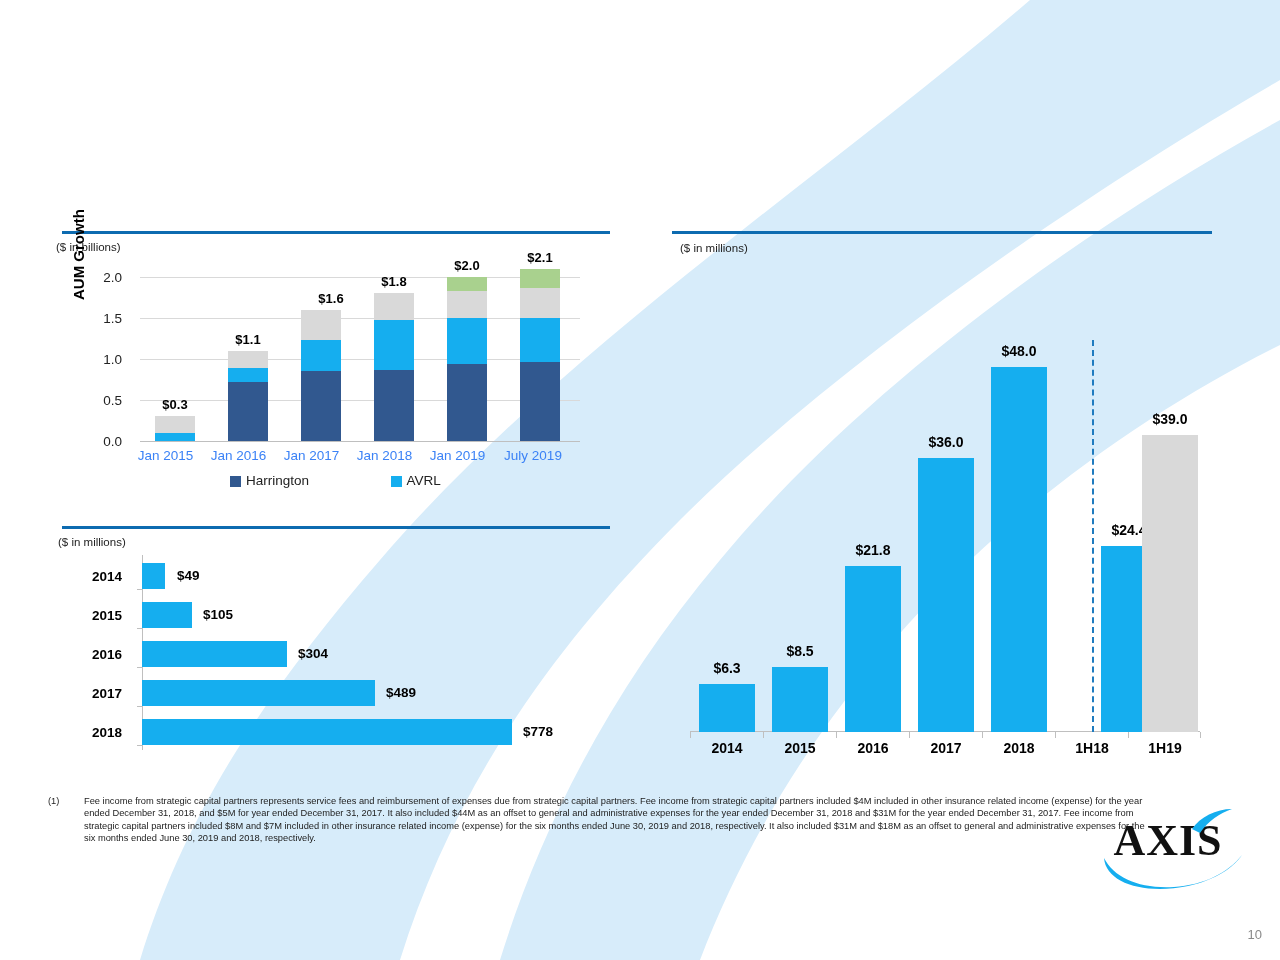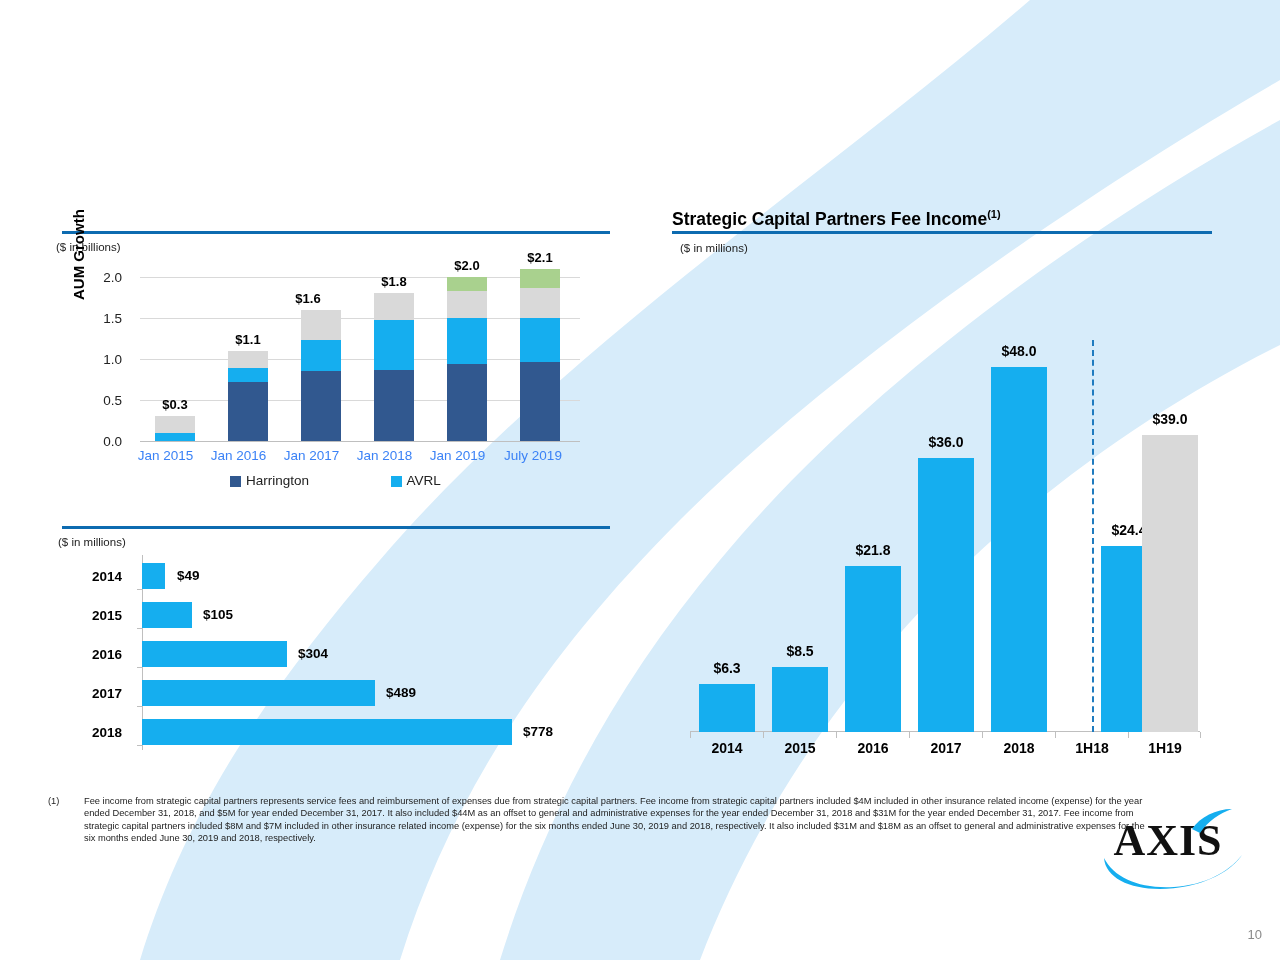--- a/index.html
+++ b/index.html
@@ -120,21 +120,21 @@
         <div class="seg avrl" style="bottom:59px; height:14px;"></div>
         <div class="seg harrington" style="bottom:0; height:59px;"></div>
       </div>
       <div class="bar-label" style="left:68px; top:84px; width:80px;">$1.1</div>
 
       <div class="stackbar" style="left:161px; height:131px;">
         <div class="seg grey" style="bottom:101px; height:30px;"></div>
         <div class="seg avrl" style="bottom:70px; height:31px;"></div>
         <div class="seg harrington" style="bottom:0; height:70px;"></div>
       </div>
-      <div class="bar-label" style="left:128px; top:43px; width:80px;">$1.6</div>
+      <div class="bar-label" style="left:151px; top:43px; width:80px;">$1.6</div>
 
       <div class="stackbar" style="left:234px; height:148px;">
         <div class="seg grey" style="bottom:121px; height:27px;"></div>
         <div class="seg avrl" style="bottom:71px; height:50px;"></div>
         <div class="seg harrington" style="bottom:0; height:71px;"></div>
       </div>
       <div class="bar-label" style="left:214px; top:26px; width:80px;">$1.8</div>
 
       <div class="stackbar" style="left:307px; height:164px;">
         <div class="seg green" style="bottom:150px; height:14px;"></div>
@@ -192,23 +192,20 @@
     <div class="hbar" style="top:125px; width:233px;"></div>
     <div class="hbar-val" style="left:326px; top:130px;">$489</div>
     <div class="hbar-tick" style="top:151px;"></div>
 
     <div class="hbar-cat" style="top:170px;">2018</div>
     <div class="hbar" style="top:164px; width:370px;"></div>
     <div class="hbar-val" style="left:463px; top:169px;">$778</div>
     <div class="hbar-tick" style="top:190px;"></div>
   </div>
 
-  <div class="sect-head" style="left:672px; top:208px;">
-    <span>Strategic Capital Partners Fee Income</span><sup style="font-size:11px;">(1)</sup>
-  </div>
   <div class="sect-rule" style="left:672px; top:231px; width:540px;"></div>
   <div class="sect-sub" style="left:680px; top:242px;">($ in millions)</div>
 
   <div id="fee-chart">
 
     <div style="position:absolute; left:0; top:0; width:510px; height:432px;">
       <div class="fee-baseline" style="width:510px;"></div>
 
       <div class="fee-tickmark" style="left:0px;   bottom:-6px; height:6px; background:#bfbfbf;"></div>
       <div class="fee-tickmark" style="left:73px;  bottom:-6px; height:6px; background:#bfbfbf;"></div>

